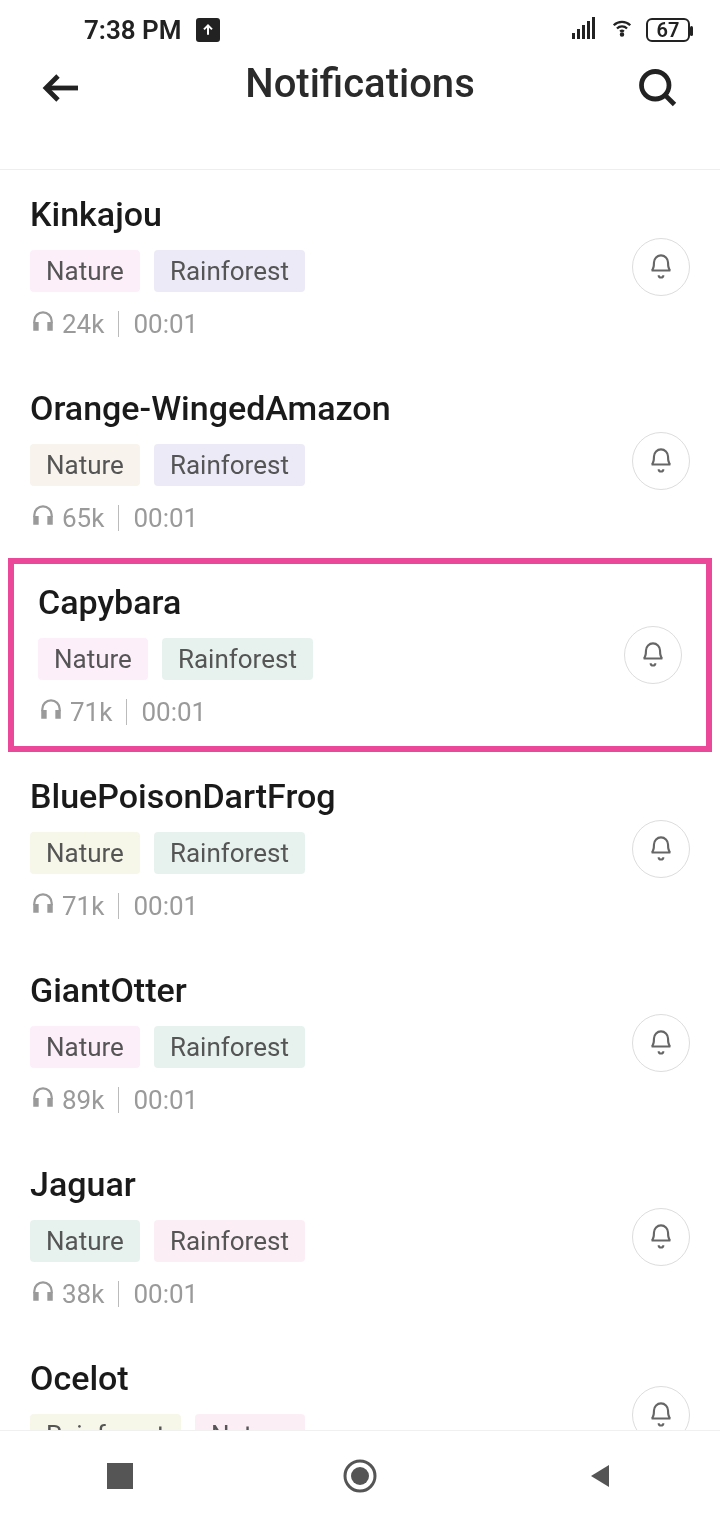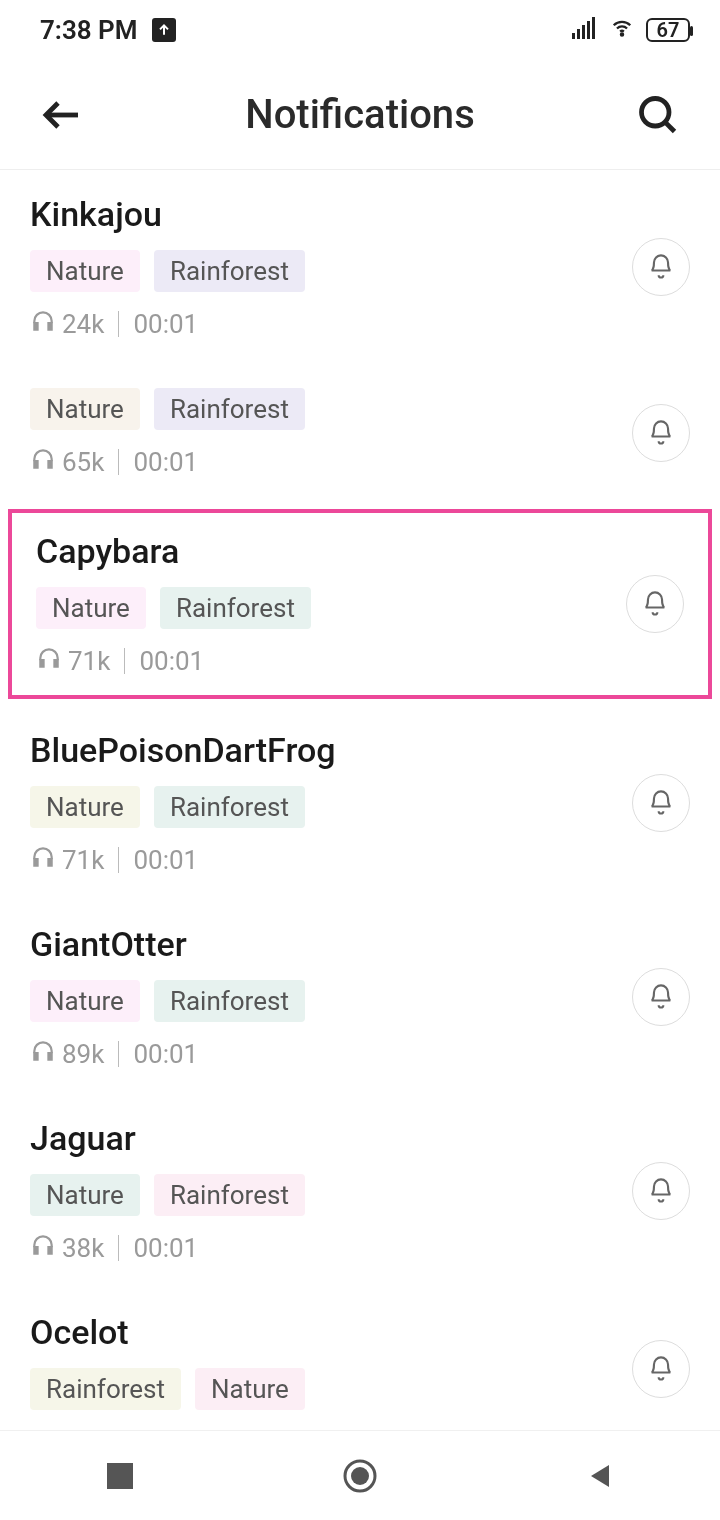--- a/index.html
+++ b/index.html
@@ -14,20 +14,21 @@
   
   .status-bar {
     height: 60px;
     display: flex;
     align-items: center;
     justify-content: space-between;
     padding: 0 30px 0 40px;
     font-size: 26px;
     font-weight: 600;
     color: #222;
+    margin-left: 44px;
   }
   .status-left { display: flex; align-items: center; gap: 14px; }
   .status-right { display: flex; align-items: center; gap: 10px; }
   .upload-icon {
     width: 24px; height: 24px; background:#222; display:flex;align-items:center;justify-content:center;border-radius:3px;
   }
   .upload-icon svg { width:16px; height:16px; }
   .battery-box {
     border: 2px solid #222;
     border-radius: 6px;
@@ -43,21 +44,21 @@
     right:-5px; top:6px;
     width:3px; height:10px;
     background:#222;
     border-radius:2px;
   }
   
   .header {
     height: 110px;
     border-bottom: 1px solid #eee;
     display: flex;
-    align-items: center;
+    align-items: flex-start;
     justify-content: space-between;
     padding: 0 34px;
   }
   .header-title {
     font-size: 40px;
     font-weight: 500;
     color: #2a2a2a;
     flex:1;
     text-align:center;
   }
@@ -67,23 +68,23 @@
   }
   
   .list {
     padding: 0 0 0 0;
   }
   .item {
     padding: 24px 12px 24px 30px;
     position: relative;
   }
   .item.highlight {
-    border: 4px solid #ec4899;
+    border: 6px solid #ec4899;
     padding: 18px 24px 18px 24px;
-    margin: 7px 8px;
+    margin: 0 8px;
   }
   .item-title {
     font-size: 34px;
     font-weight: 500;
     color: #1a1a1a;
     margin-bottom: 16px;
   }
   .tag-row {
     display:flex;
     gap: 14px;
@@ -201,20 +202,21 @@
         <span>00:01</span>
       </div>
       <div class="bell-btn">
         <svg width="28" height="28" viewBox="0 0 24 24" fill="none" stroke="#666" stroke-width="1.8">
           <path d="M6 8a6 6 0 0 1 12 0c0 6 2 7 2 7H4s2-1 2-7"></path>
           <path d="M10 19a2 2 0 0 0 4 0"></path>
         </svg>
       </div>
     </div>
     <div class="item">
+      <div class="item-title">Orange-WingedAmazon</div>
       <div class="tag-row">
         <span class="tag" style="background: rgb(248, 243, 236);">Nature</span>
         <span class="tag" style="background: rgb(236, 234, 246);">Rainforest</span>
       </div>
       <div class="stats-row">
         <span><svg width="26" height="26" viewBox="0 0 24 24" fill="none" stroke="#9a9a9a" stroke-width="2">
             <path d="M4 14v-2a8 8 0 0 1 16 0v2"></path>
             <path d="M4 14h3v6H4z" fill="#9a9a9a"></path>
             <path d="M17 14h3v6h-3z" fill="#9a9a9a"></path>
           </svg></span>

